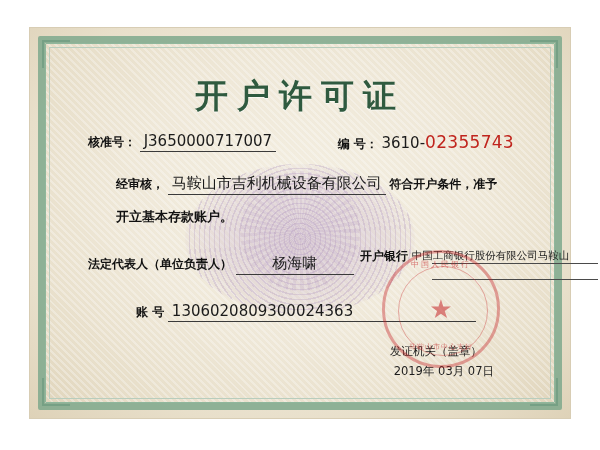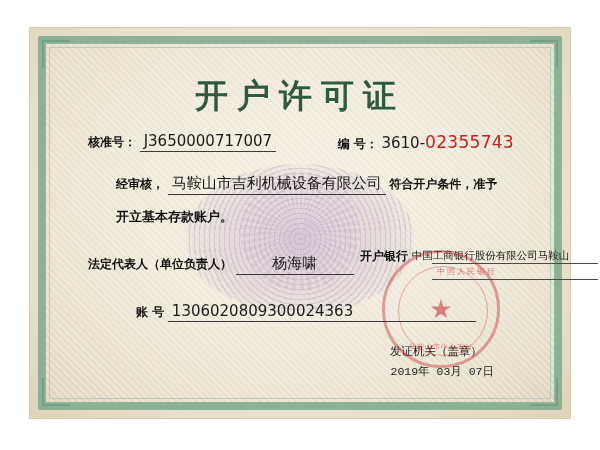--- a/index.html
+++ b/index.html
@@ -157,21 +157,21 @@
 
   #review-row   { left: 56px; top: 116px; }
   #open-row     { left: 56px; top: 150px; }
 
   #legal-row    { left: 28px; top: 196px; }
   #bank-row     { left: 300px; top: 190px; }
 
   #account-row  { left: 28px; top: 244px; margin-left: 48px; }
 
   #issuer-row   { right: 58px; top: 286px; text-align: left; }
-  #date-row     { right: 46px; top: 306px; text-align: right; font-family: Liberation Mono, monospace; }
+  #date-row     { right: 46px; top: 306px; text-align: right; }
 
   .bank-value {
     display: inline-block;
     vertical-align: top;
     white-space: normal;
     width: 162px;
     line-height: 14px;
     font-size: 10.5px;
     border-bottom: none;
   }
@@ -210,21 +210,21 @@
   }
   .seal .arc-top, .seal .arc-bottom {
     position: absolute;
     width: 100%;
     text-align: center;
     font-size: 8px;
     color: rgba(197,35,38,0.8);
     letter-spacing: 2px;
     font-family: "DejaVu Sans", "Liberation Sans", sans-serif;
   }
-  .seal .arc-top { top: 13px; text-align: right; }
+  .seal .arc-top { top: 6px; }
   .seal .arc-bottom { bottom: 13px; font-size: 7px; letter-spacing: 1px; }
 
   .stamp-ghost {
     position: absolute;
     left: 368px;
     top: 238px;
     width: 88px;
     height: 88px;
     border-radius: 50%;
     border: 1px solid rgba(197,35,38,0.35);

